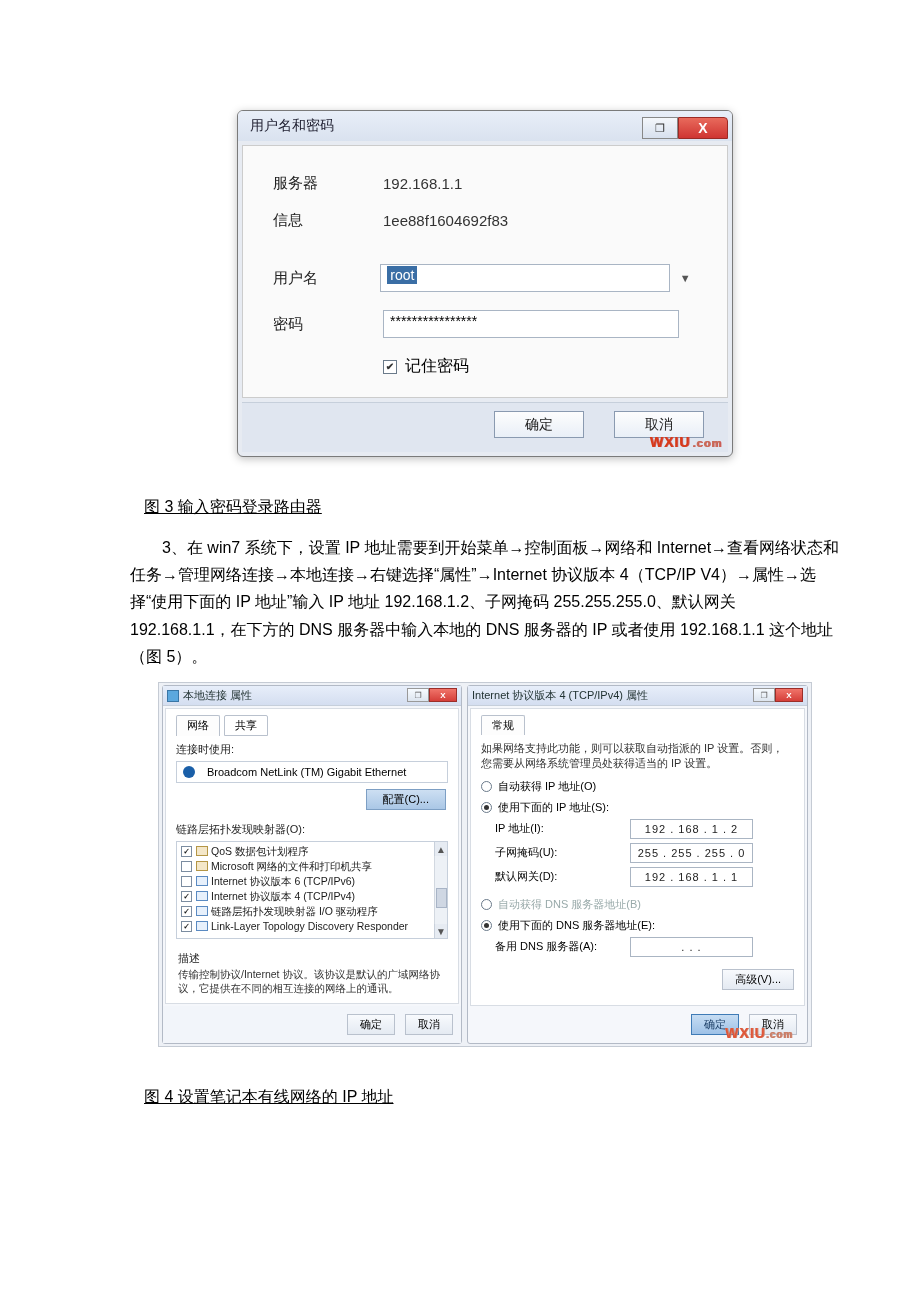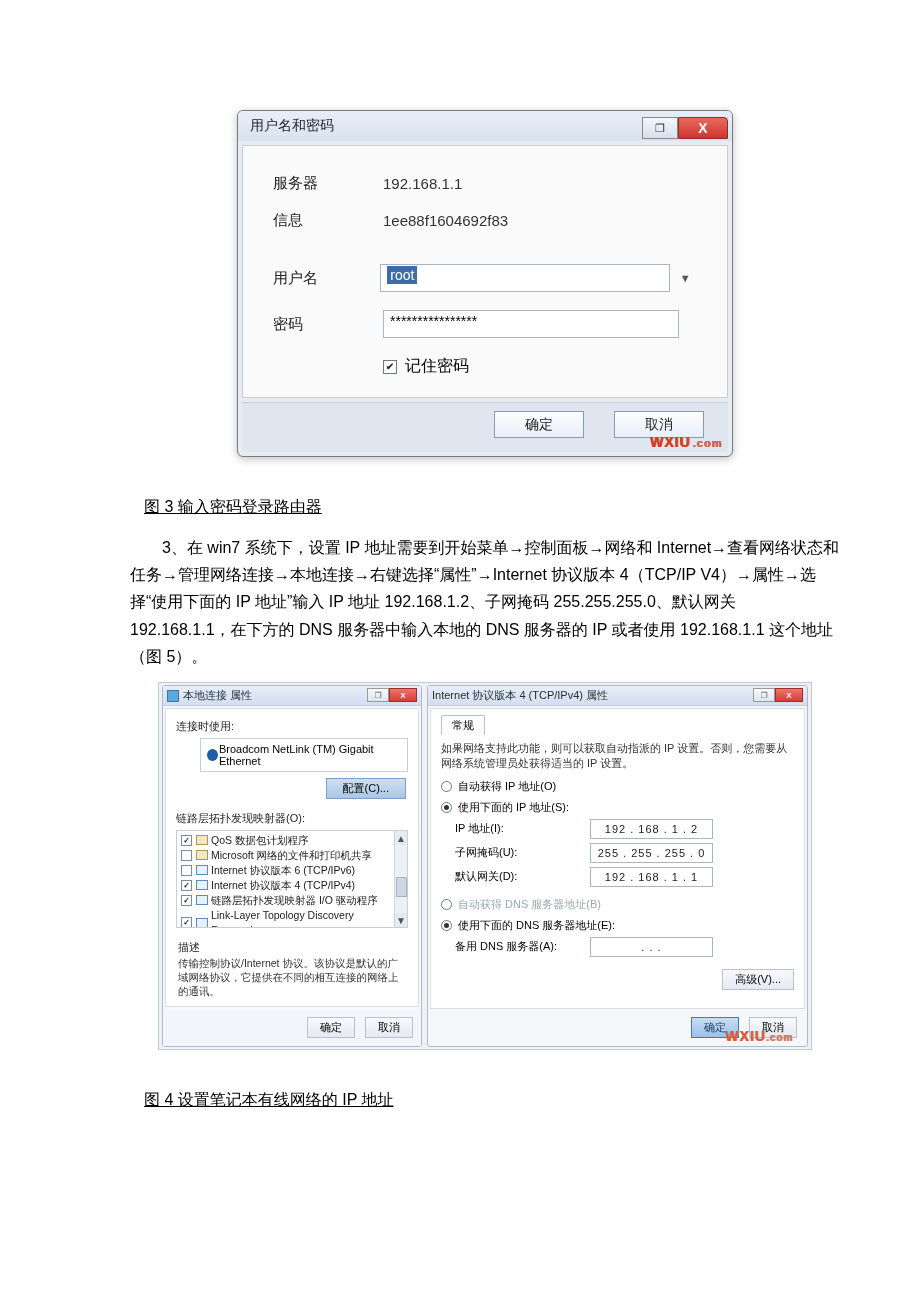--- a/index.html
+++ b/index.html
@@ -115,21 +115,21 @@
       padding: 0;
       min-height: 345px;
     }
     .mini-dialog {
       background: #f5f7fb;
       border: 1px solid #b3bac6;
       border-radius: 3px;
       padding: 0;
       display: flex; flex-direction: column;
     }
-    .mini-dialog.left { width: 260px; margin: 2px 5px 2px 3px; }
+    .mini-dialog.left { width: 300px; margin: 2px 5px 2px 3px; }
     .mini-dialog.right { flex: 1; margin: 2px 3px 2px 0; }
     .md-titlebar {
       background: linear-gradient(#e7eefa, #d4def0);
       display: flex; justify-content: space-between; align-items: center;
       padding: 2px 4px;
       border-bottom: 1px solid #c6cfdb;
     }
     .md-titlebar .ico {
       width: 12px; height: 12px;
       background: #5ca8de; border: 1px solid #3976a6;
@@ -144,21 +144,21 @@
     .md-body { padding: 6px 10px 4px 10px; flex: 1; background: #fff; margin: 2px; border: 1px solid #d8dde4; }
 
     
     .tab-strip { display: flex; gap: 4px; margin-bottom: 6px; }
     .tab { padding: 2px 10px; border: 1px solid #b9c1cd; background: #fff; font-size: 11px; border-radius: 2px 2px 0 0; }
     .tab.active { background: #fdfdfd; border-bottom: none; position: relative; z-index: 2; }
     .field-label { margin: 4px 0; font-size: 11px; color: #222; }
     .field-box {
       background: #fff; border: 1px solid #c6cfdb;
       padding: 4px 6px; display: flex; align-items: center;
-      font-size: 11px; gap: 1px; margin-left: 24px;
+      font-size: 11px; gap: 12px;
     }
     .bcom-ico { width: 12px; height: 12px; background: #1a5fa8; border-radius: 50%; display: inline-block; }
     .cfg-btn { float: right; margin: 6px 2px 8px 0;
       background: linear-gradient(#cddff2,#aac7e6);
       border: 1px solid #7d9fc4; padding: 2px 16px; font-size: 11px; }
     .list-area {
       height: 98px; border: 1px solid #c6cfdb;
       overflow: hidden;
       padding: 2px 0;
       position: relative;
@@ -270,20 +270,24 @@
 
   <div class="mini-dialog left">
     <div class="md-titlebar">
       <span><span class="ico"></span><span class="ttl">本地连接 属性</span></span>
       <span class="md-tb-btns">
         <span class="md-tb-btn">❐</span>
         <span class="md-tb-btn close">X</span>
       </span>
     </div>
     <div class="md-body">
+      <div class="tab-strip">
+        <span class="tab active">网络</span>
+        <span class="tab">共享</span>
+      </div>
       <div class="field-label">连接时使用:</div>
       <div class="field-box">
         <span class="bcom-ico"></span>
         <span>Broadcom NetLink (TM) Gigabit Ethernet</span>
       </div>
       <div style="overflow:hidden;">
           <span class="cfg-btn">配置(C)...</span>
         </div>
       <div class="field-label">链路层拓扑发现映射器(O):</div>
       <div class="list-area">

